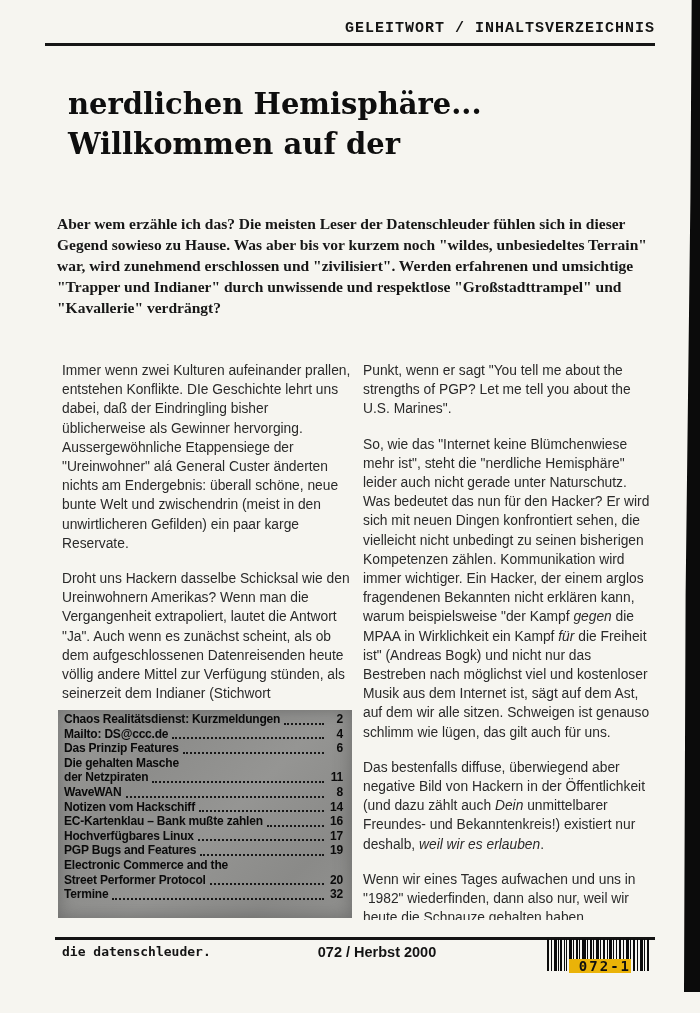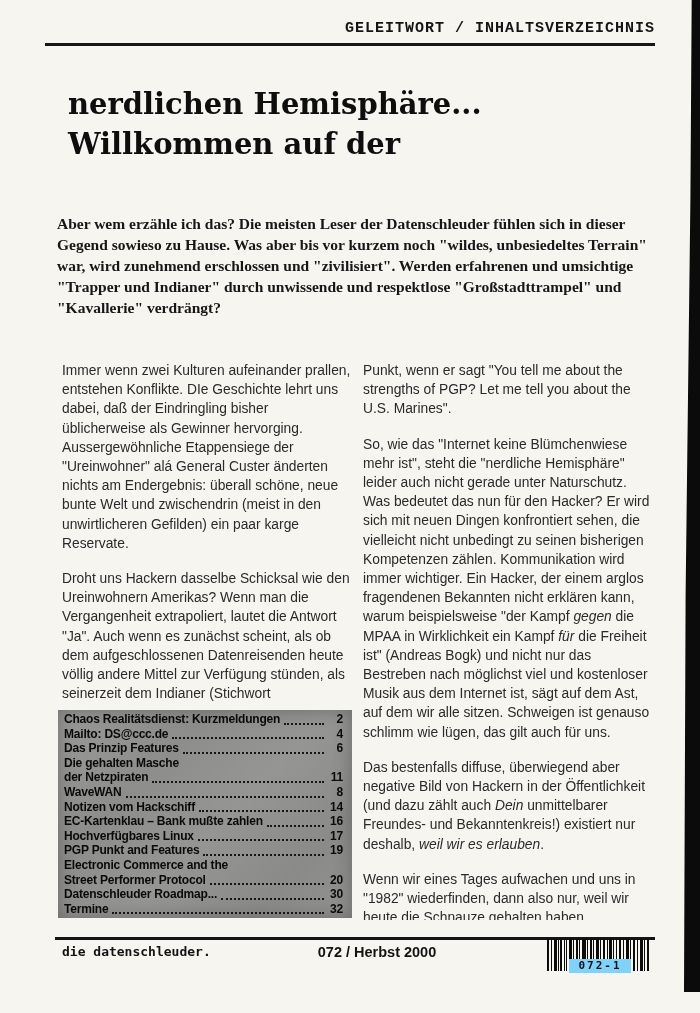--- a/index.html
+++ b/index.html
@@ -63,22 +63,22 @@
     font-size:13px; color:#141414; letter-spacing:0px;
   }
   .footer-issue{
     position:absolute; top:944px; left:200px; width:300px; text-align:center;
     font-weight:bold; font-size:14.5px; color:#131313;padding-left:27px;
   }
   .barcode{position:absolute; top:939px; left:547px; width:106px; height:40px;}
   .barcode svg{display:block;}
   .barcode-label{
     position:absolute; left:22px; top:20px; width:62px; height:14px;
-    background:#7dd3fc; text-align:center;
-    font-family:"DejaVu Sans Mono", monospace; font-size:11px; font-weight:bold;
+    background:#eab308; text-align:right;
+    font-family:"DejaVu Sans Mono", monospace; font-size:14px; font-weight:bold;
     letter-spacing:2px; color:#101010; line-height:14px;
   }
 </style>
 </head>
 <body>
 
 <div class="page">
 
   <div class="scan-edge"></div>
 
@@ -143,36 +143,31 @@
       <span class="toc-title">EC-Kartenklau – Bank mußte zahlen</span>
       <span class="toc-leader"></span>
       <span class="toc-page">16</span>
     </div>
     <div class="toc-row">
       <span class="toc-title">Hochverfügbares Linux</span>
       <span class="toc-leader"></span>
       <span class="toc-page">17</span>
     </div>
     <div class="toc-row">
-      <span class="toc-title">PGP Punkt and Features</span>
+      <span class="toc-title">PGP Bugs and Features</span>
       <span class="toc-leader"></span>
       <span class="toc-page">19</span>
     </div>
     <div>
       <div class="toc-title">Electronic Commerce and the</div>
       <div class="toc-row">
         <span class="toc-title">Street Performer Protocol</span>
         <span class="toc-leader"></span>
         <span class="toc-page">20</span>
       </div>
-    </div>
-    <div class="toc-row">
-      <span class="toc-title">Datenschleuder Roadmap...</span>
-      <span class="toc-leader"></span>
-      <span class="toc-page">30</span>
     </div>
     <div class="toc-row">
       <span class="toc-title">Termine</span>
       <span class="toc-leader"></span>
       <span class="toc-page">32</span>
     </div>
   </div>
 
   <div class="rule-bottom"></div>
   <div class="footer-mag">die datenschleuder.</div>

